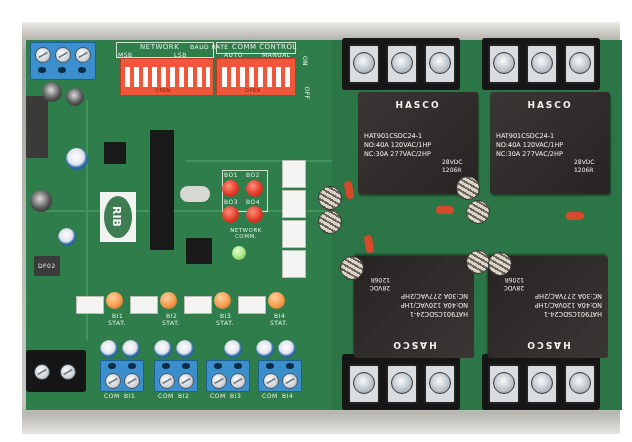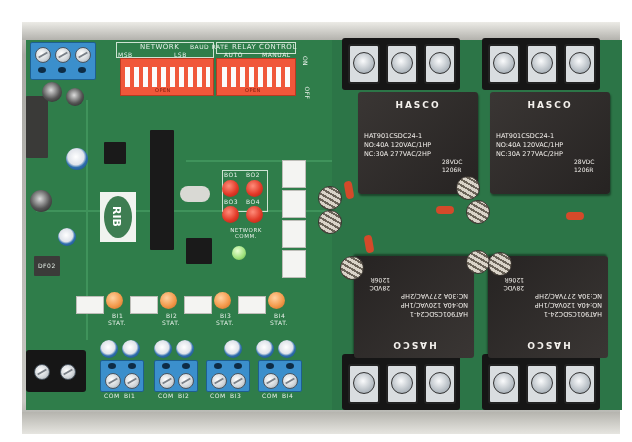--- a/index.html
+++ b/index.html
@@ -86,21 +86,21 @@
 <div class="ic" style="left:150px;top:130px;width:24px;height:120px;"></div>
 <div class="ic" style="left:186px;top:238px;width:26px;height:26px;"></div>
 <div class="abs" style="left:180px;top:186px;width:30px;height:16px;border-radius:8px;background:#d9d9d4;"></div>
 
 <div class="silkbox" style="left:116px;top:42px;width:96px;height:14px;"></div>
 <span class="silk" style="left:140px;top:44px;">NETWORK</span>
 <span class="silk" style="left:118px;top:52px;font-size:6px;">MSB</span>
 <span class="silk" style="left:174px;top:52px;font-size:6px;">LSB</span>
 <span class="silk" style="left:190px;top:44px;font-size:6px;">BAUD RATE</span>
 <div class="silkbox" style="left:216px;top:42px;width:78px;height:10px;"></div>
-<span class="silk" style="left:232px;top:44px;">RELAY CONTROL</span>
+<span class="silk" style="left:232px;top:44px;">COMM CONTROL</span>
 <span class="silk" style="left:224px;top:52px;font-size:6px;">AUTO</span>
 <span class="silk" style="left:262px;top:52px;font-size:6px;">MANUAL</span>
 <span class="silk" style="left:300px;top:58px;font-size:6px;transform:rotate(90deg);">ON</span>
 <span class="silk" style="left:300px;top:90px;font-size:6px;transform:rotate(90deg);">OFF</span>
 
 <div class="dip" style="left:120px;top:58px;width:92px;height:36px;">
   <div class="dipsw" style="left:4px;"></div>
   <div class="dipsw" style="left:13px;"></div>
   <div class="dipsw" style="left:22px;"></div>
   <div class="dipsw" style="left:31px;"></div>

